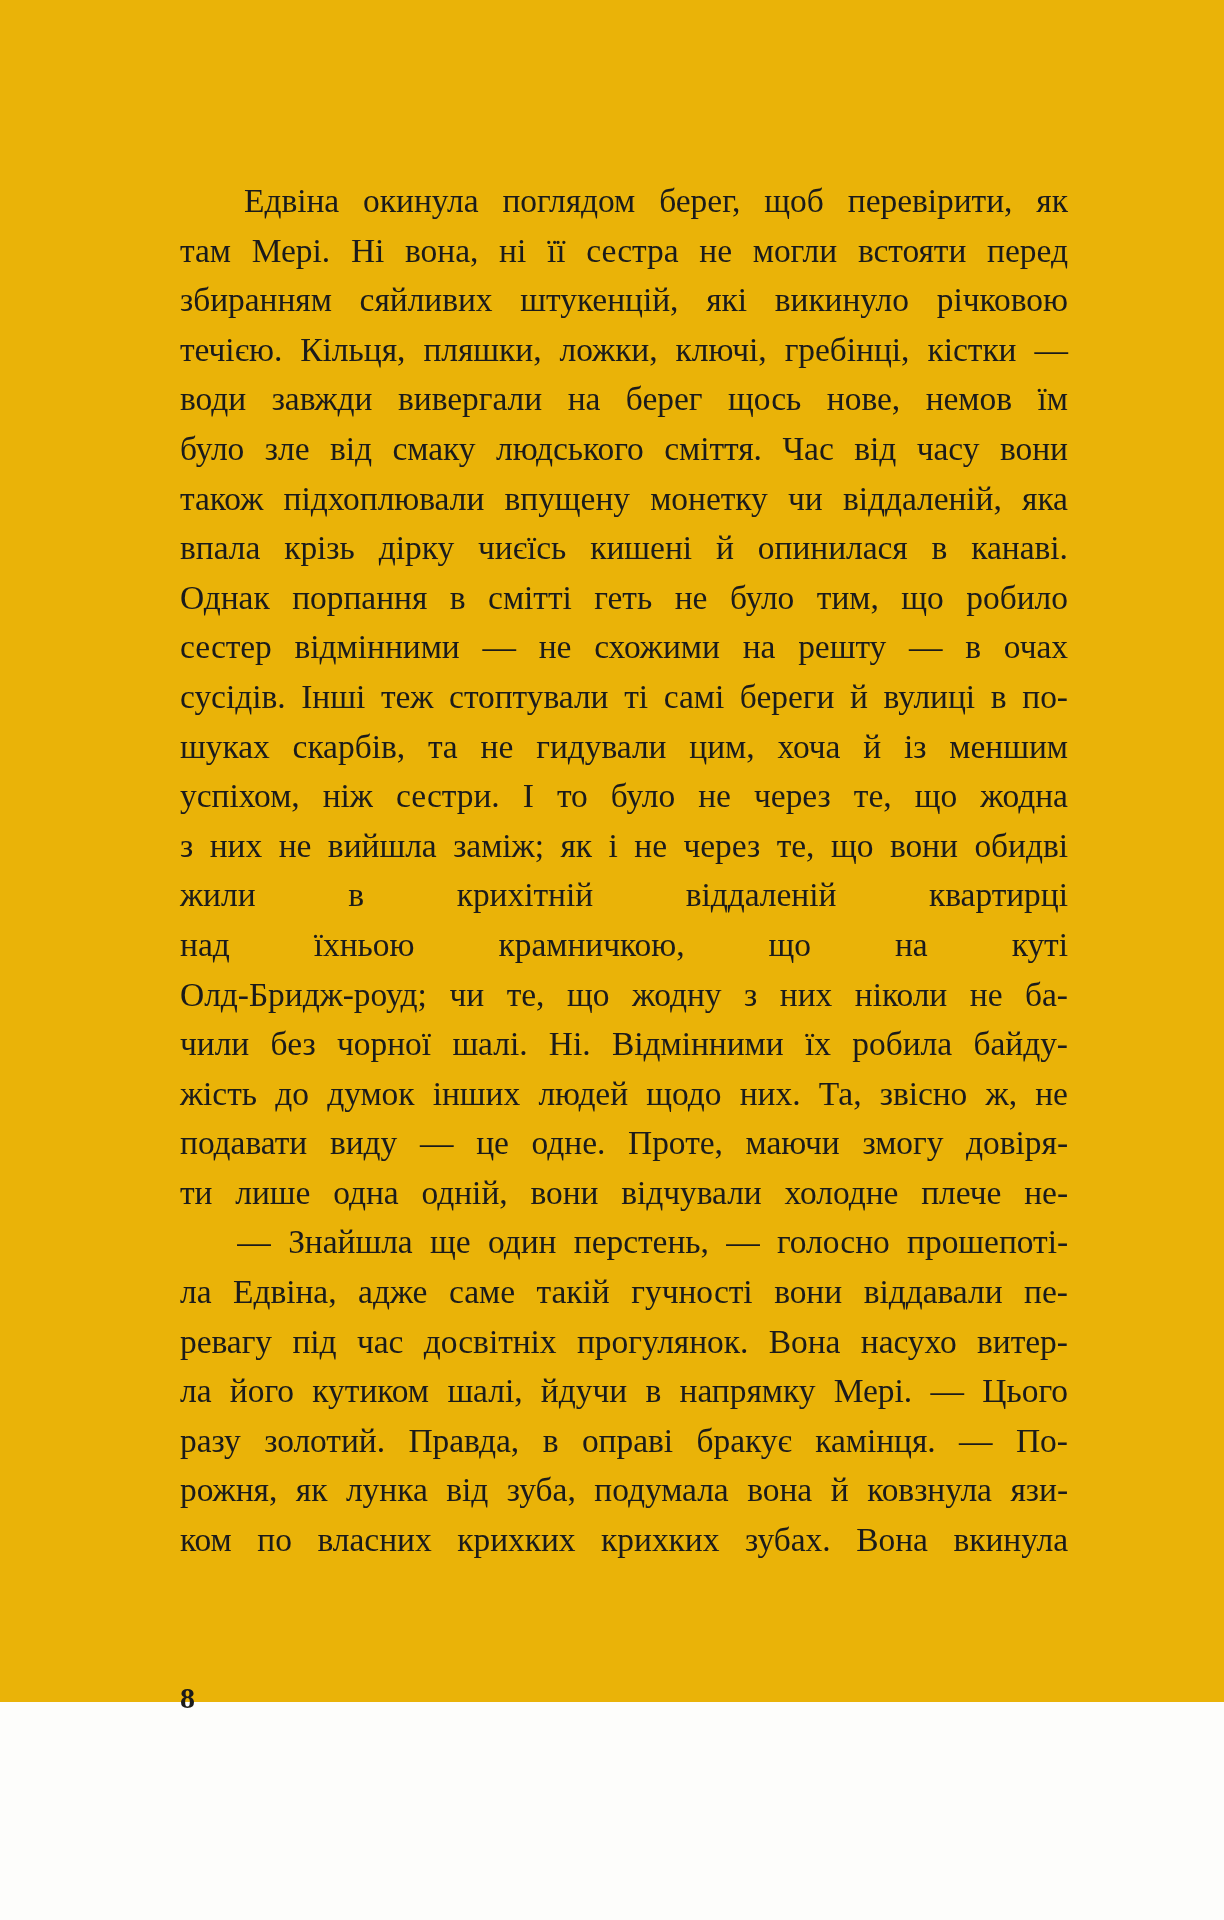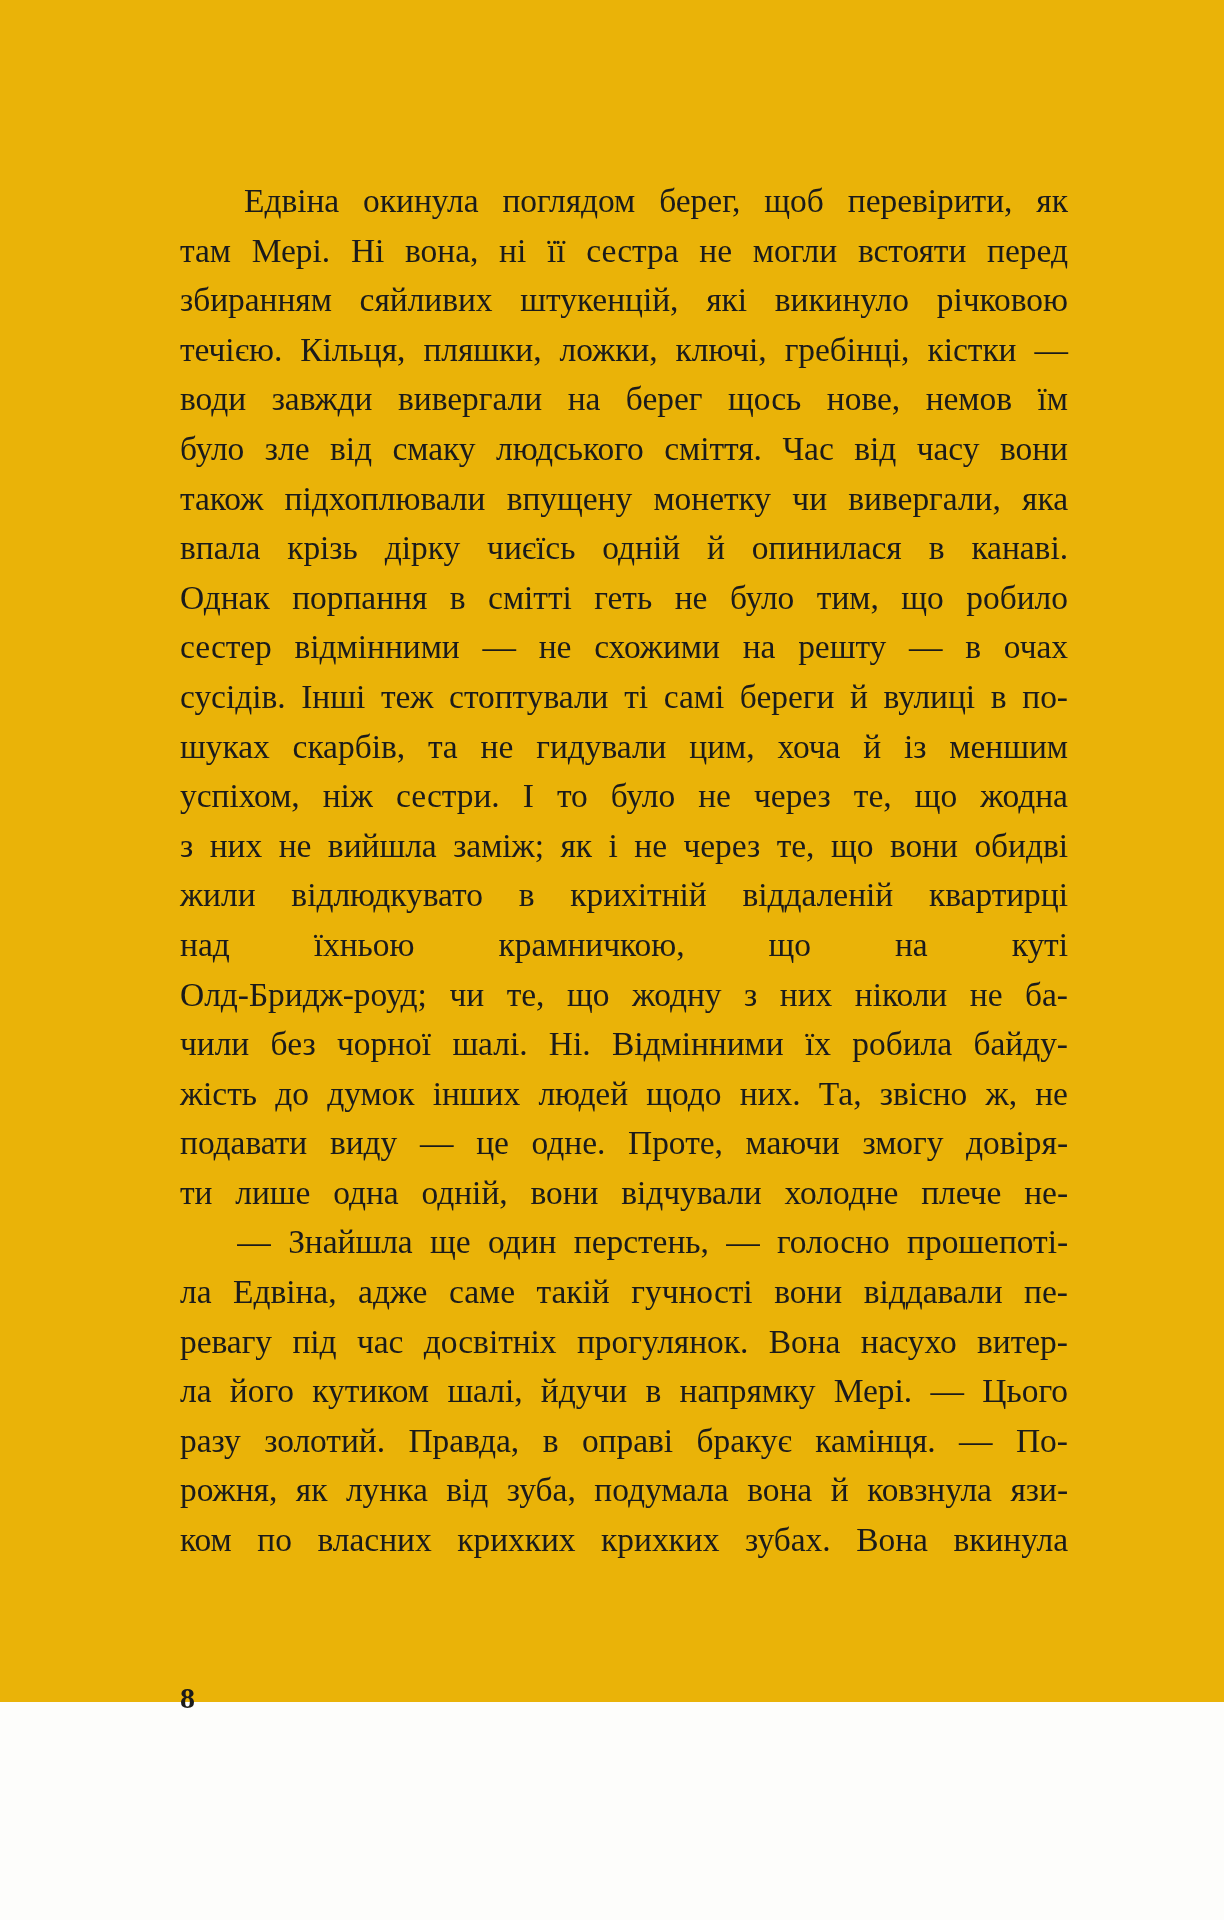--- a/index.html
+++ b/index.html
@@ -159,29 +159,29 @@
           <span class="w">від</span>
           <span class="w">часу</span>
           <span class="w">вони</span>
         </span>
         <span class="line just">
           <span class="w">також</span>
           <span class="w">підхоплювали</span>
           <span class="w">впущену</span>
           <span class="w">монетку</span>
           <span class="w">чи</span>
-          <span class="w">вивергали,</span>
+          <span class="w">віддаленій,</span>
           <span class="w">яка</span>
         </span>
         <span class="line just">
           <span class="w">впала</span>
           <span class="w">крізь</span>
           <span class="w">дірку</span>
           <span class="w">чиєїсь</span>
-          <span class="w">одній</span>
+          <span class="w">кишені</span>
           <span class="w">й</span>
           <span class="w">опинилася</span>
           <span class="w">в</span>
           <span class="w">канаві.</span>
         </span>
         <span class="line just">
           <span class="w">Однак</span>
           <span class="w">порпання</span>
           <span class="w">в</span>
           <span class="w">смітті</span>
@@ -252,21 +252,20 @@
           <span class="w">і</span>
           <span class="w">не</span>
           <span class="w">через</span>
           <span class="w">те,</span>
           <span class="w">що</span>
           <span class="w">вони</span>
           <span class="w">обидві</span>
         </span>
         <span class="line just">
           <span class="w">жили</span>
-          <span class="w">відлюдкувато</span>
           <span class="w">в</span>
           <span class="w">крихітній</span>
           <span class="w">віддаленій</span>
           <span class="w">квартирці</span>
         </span>
         <span class="line just">
           <span class="w">над</span>
           <span class="w">їхньою</span>
           <span class="w">крамничкою,</span>
           <span class="w">що</span>

